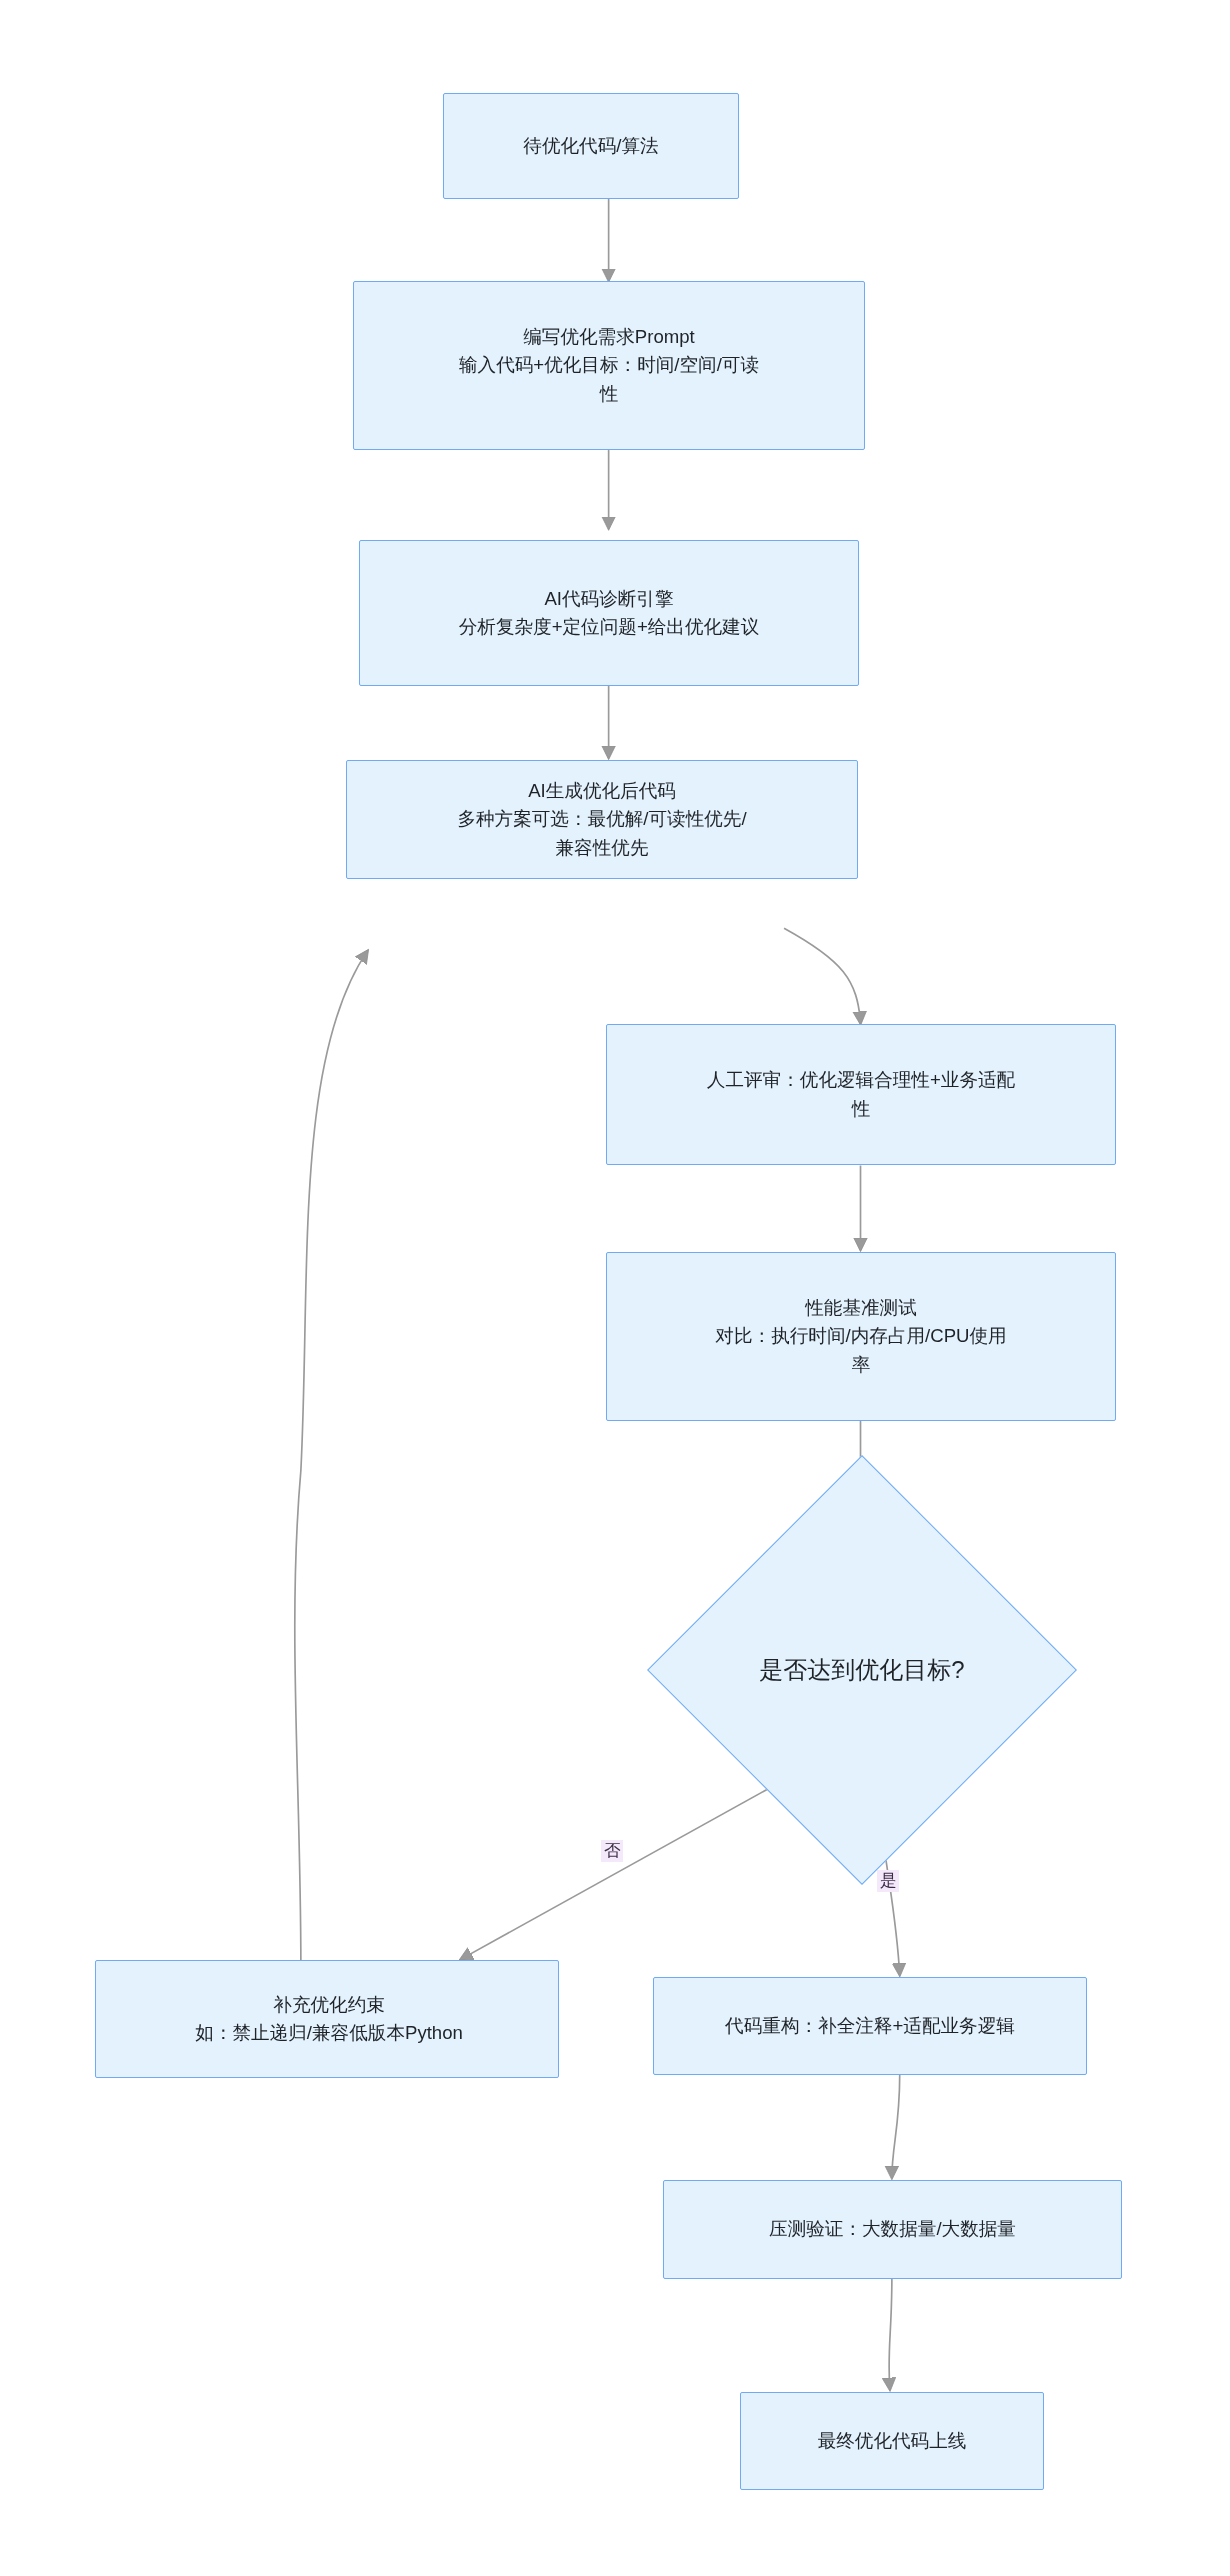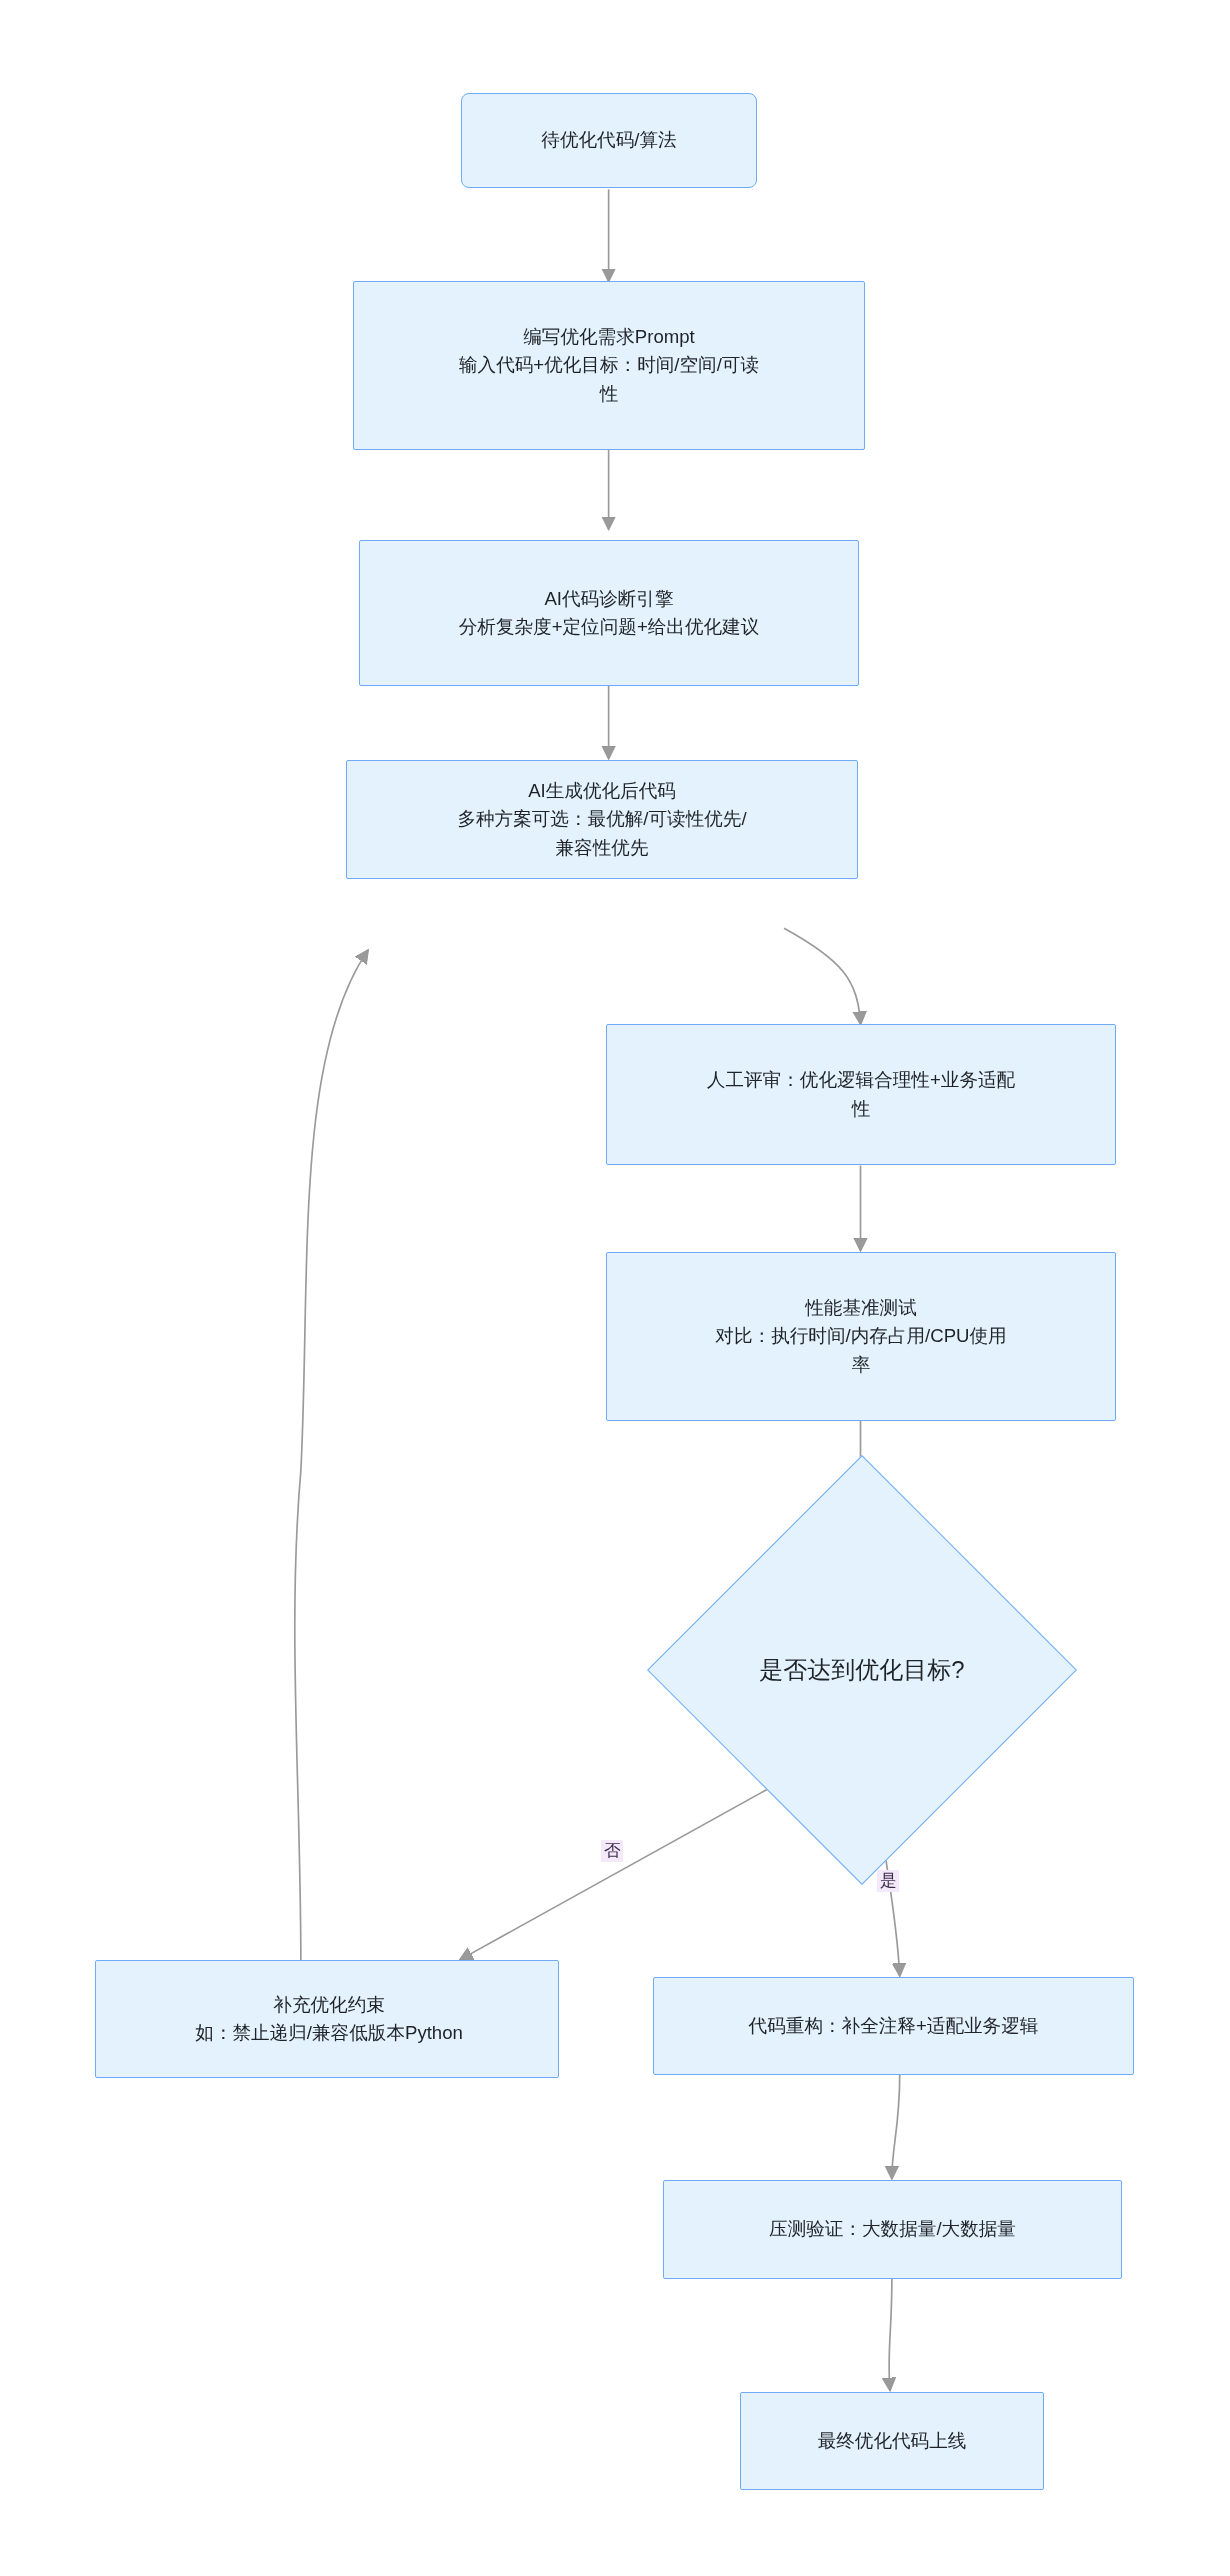--- a/index.html
+++ b/index.html
@@ -38,21 +38,21 @@
       <path d="M 878,1189 L 878,1275" marker-end="url(#arw)"></path>
       <path d="M 878,1449 L 878,1545" marker-end="url(#arw)"></path>
       <path d="M 791,1821 L 470,1999" marker-end="url(#arw)"></path>
       <path d="M 899,1862 C 908,1930 915,1960 918,2015" marker-end="url(#arw)"></path>
       <path d="M 307,2006 C 307,1820 293,1660 307,1500 C 317,1300 300,1080 375,970" marker-end="url(#arw)"></path>
       <path d="M 918,2117 C 918,2170 910,2190 910,2222" marker-end="url(#arw)"></path>
       <path d="M 910,2325 C 910,2380 905,2400 908,2438" marker-end="url(#arw)"></path>
     </g>
   </svg>
 
-  <div class="node" style="left:461px;top:93px;width:296px;height:95px;border-radius:8px;">
+  <div class="node" style="left:443px;top:93px;width:296px;height:106px;">
     <span class="txt">待优化代码/算法</span>
   </div>
 
   <div class="node" style="left:353px;top:281px;width:512px;height:169px;">
     <span class="txt">编写优化需求Prompt
 输入代码+优化目标：时间/空间/可读
 性</span>
   </div>
 
   <div class="node" style="left:359px;top:529px;width:500px;height:146px;margin-top:11px;">
@@ -90,21 +90,21 @@
 
   <div class="elabel" style="left:877px;top:1870px;">
     <span>是</span>
   </div>
 
   <div class="node" style="left:95px;top:1960px;width:464px;height:118px;padding-left:16px;">
     <span class="txt">补充优化约束
 如：禁止递归/兼容低版本Python</span>
   </div>
 
-  <div class="node" style="left:653px;top:1977px;width:481px;height:98px;">
+  <div class="node" style="left:653px;top:1977px;width:434px;height:98px;">
     <span class="txt">代码重构：补全注释+适配业务逻辑</span>
   </div>
 
   <div class="node" style="left:663px;top:2180px;width:459px;height:99px;">
     <span class="txt">压测验证：大数据量/大数据量</span>
   </div>
 
   <div class="node" style="left:740px;top:2392px;width:304px;height:98px;">
     <span class="txt">最终优化代码上线</span>
   </div>

